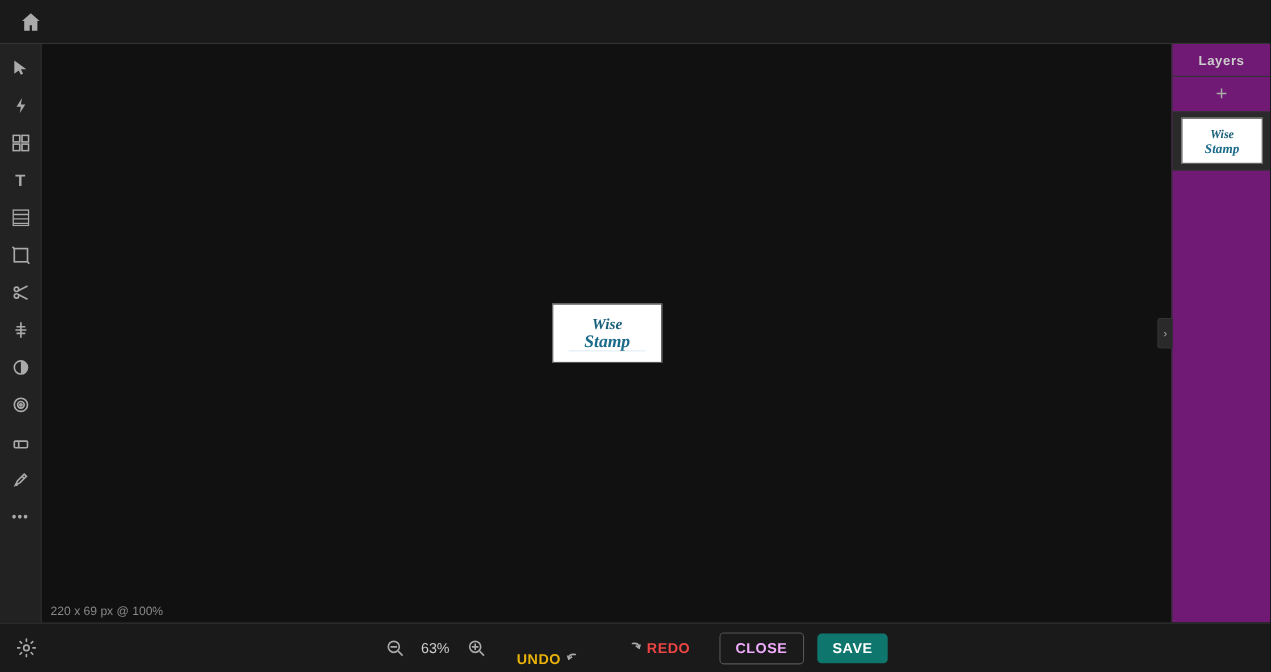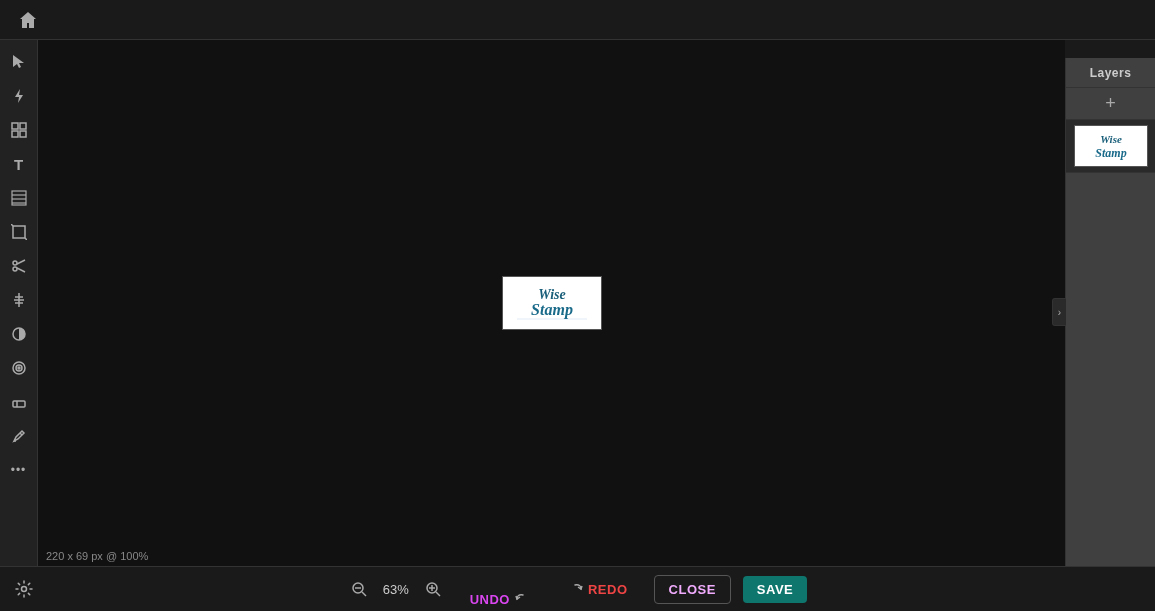--- a/index.html
+++ b/index.html
@@ -91,26 +91,25 @@
       bottom: 0;
       left: 0;
       font-size: 11px;
       color: #888;
       padding: 4px 8px;
     }
 
     
     .right-panel {
       width: 90px;
-      background: #404040;
+      background: #701a75;
       display: flex;
       flex-direction: column;
       border-left: 1px solid #333;
       position: relative;
-      margin-top: 18px;
     }
     .layers-header {
       height: 30px;
       display: flex;
       align-items: center;
       justify-content: center;
       font-size: 12px;
       color: #ccc;
       border-bottom: 1px solid #333;
       font-weight: bold;
@@ -209,21 +208,21 @@
       padding: 6px 14px;
       border-radius: 4px;
       cursor: pointer;
       font-size: 13px;
       font-weight: bold;
       letter-spacing: 0.5px;
       border: none;
     }
     .undo-btn {
       background: transparent;
-      color: #d946ef;
+      color: #eab308;
       margin-top: 20px;
     }
     .redo-btn {
       background: transparent;
       color: #ef4444;
     }
     .close-btn {
       background: transparent;
       color: #f0abfc;
       border: 1px solid #555;

